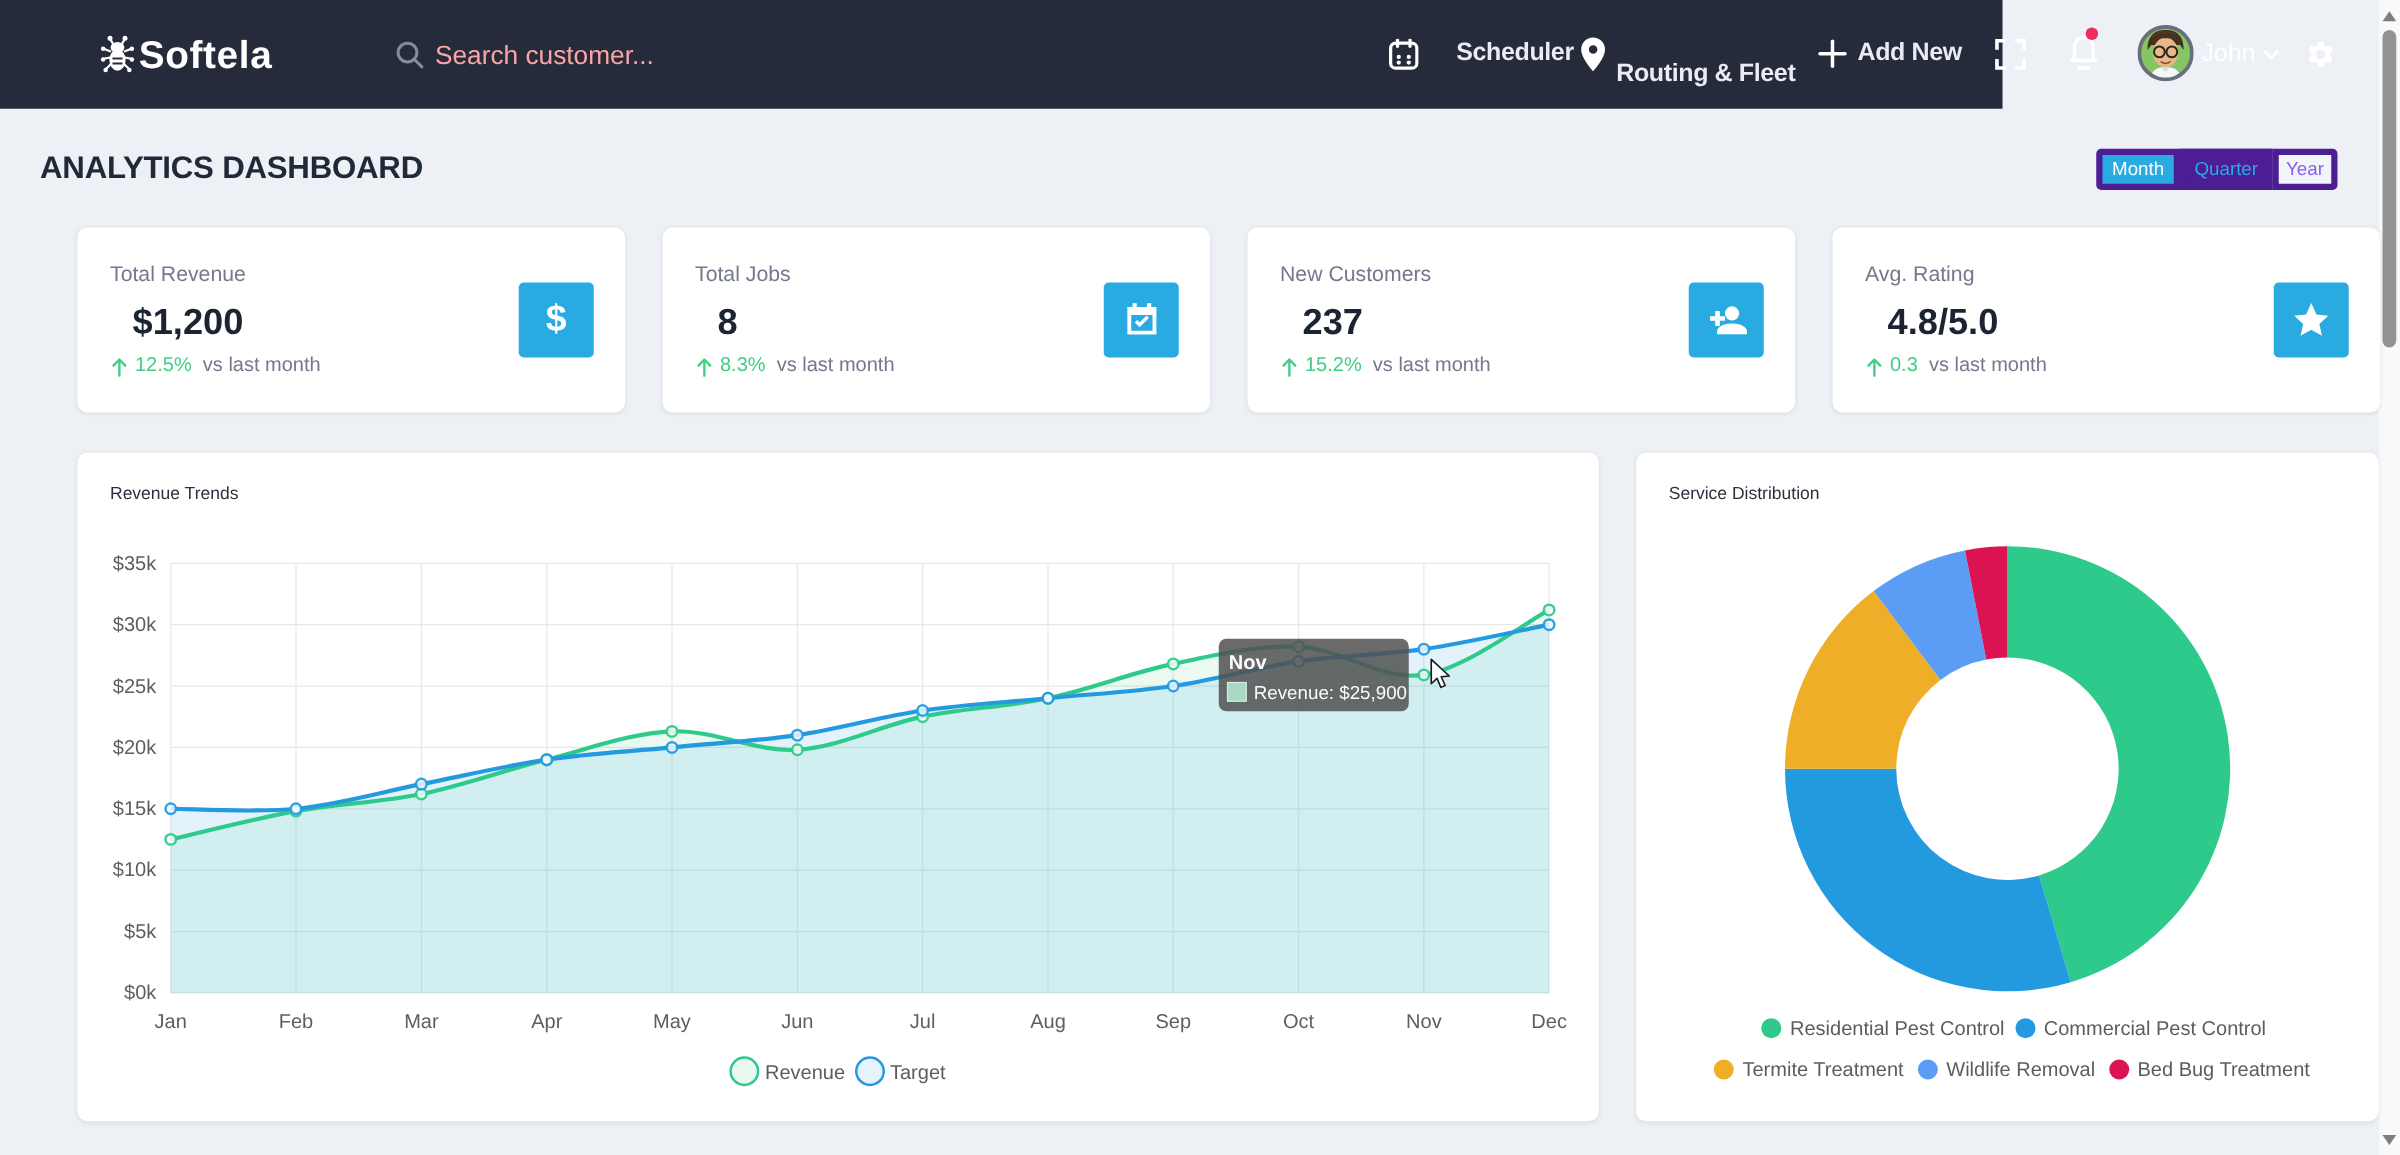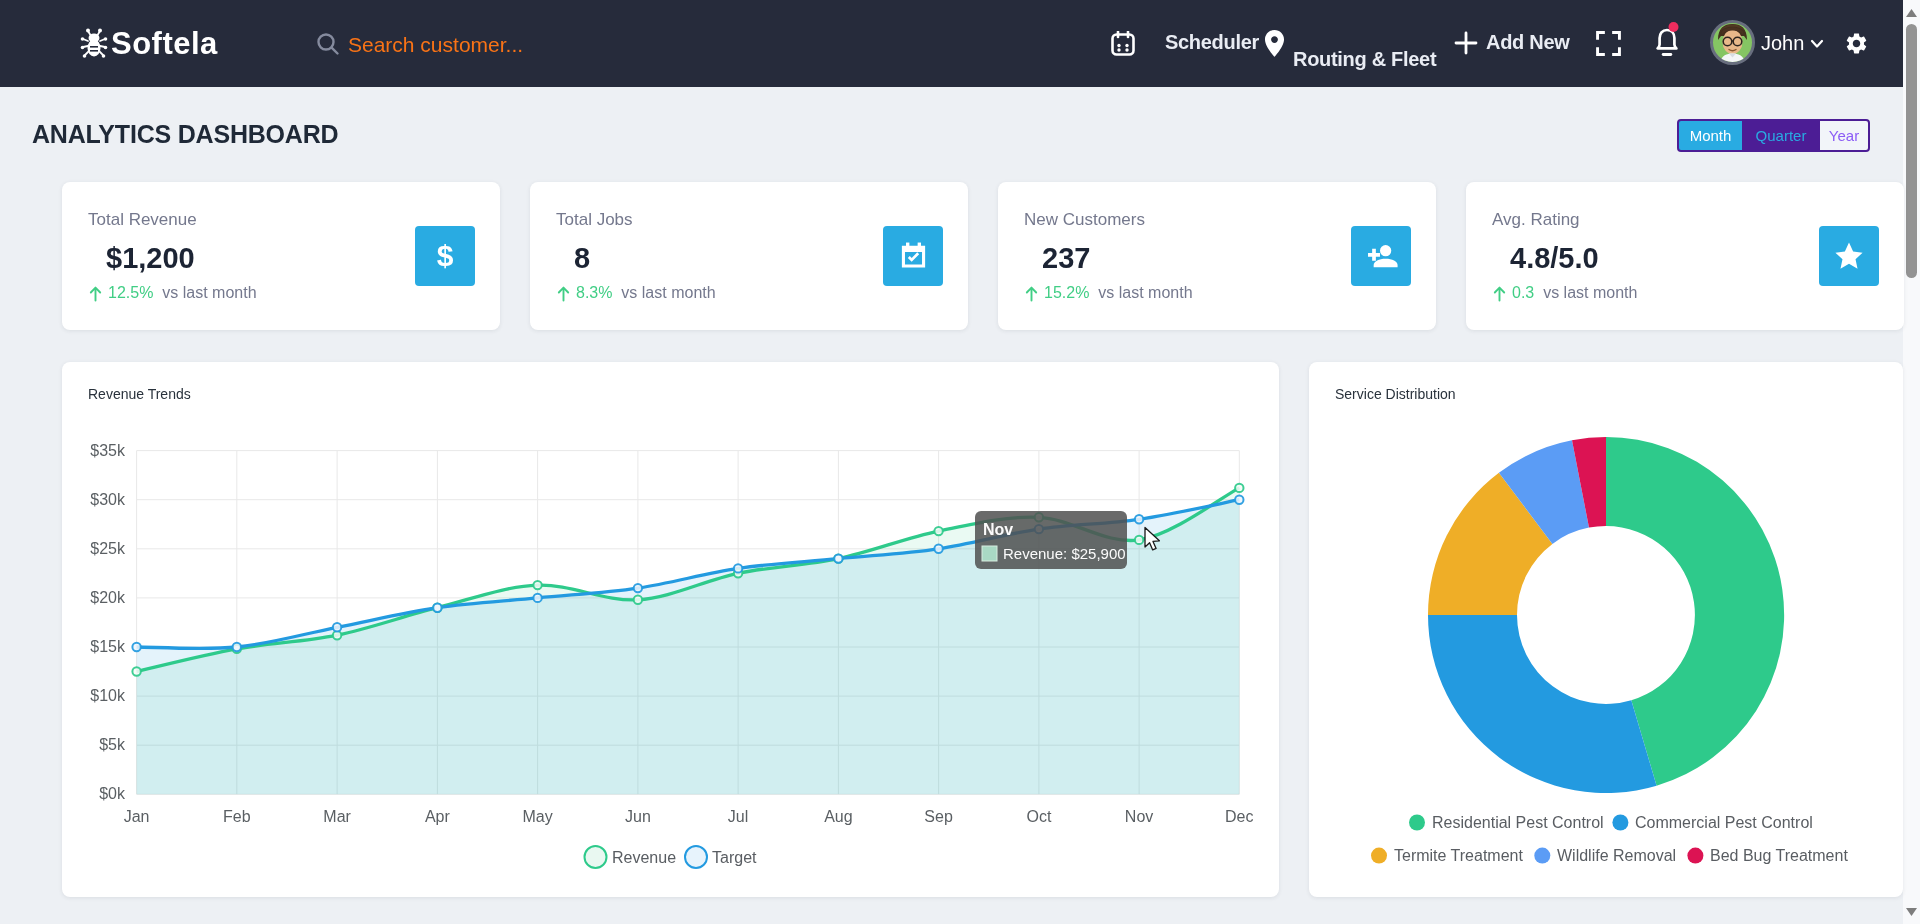--- a/index.html
+++ b/index.html
@@ -1,27 +1,27 @@
 <!DOCTYPE html>
 <html><head>
 <meta charset="utf-8">
 <style>
 * { margin:0; padding:0; box-sizing:border-box; }
 html,body { width:1920px; height:924px; overflow:hidden; font-family:"Liberation Sans", sans-serif; background:#edf0f4; -webkit-font-smoothing:antialiased; }
 .abs { position:absolute; }
 
-#nav { position:absolute; left:0; top:0; width:1903px; height:87px; background:#262b3b; }
+#nav { position:absolute; left:0; top:0; width:1602px; height:87px; background:#262b3b; }
 .navtxt { color:#e9ecf3; font-size:20px; font-weight:600; letter-spacing:-0.3px; }
 
 #sbtrack { position:absolute; left:1903px; top:0; width:17px; height:924px; background:#f8f9fb; }
 #sbthumb { position:absolute; left:1906px; top:24px; width:11px; height:254px; background:#939393; border-radius:6px; }
 
 h1.title { position:absolute; left:32px; top:120px; font-size:25px; font-weight:bold; color:#1f2937; letter-spacing:-0.2px; }
 .toggle { position:absolute; left:1677px; top:119px; height:33px; display:flex; font-size:15px; }
-.toggle div { display:flex; align-items:center; justify-content:center; border:2px solid #4c1d95; }
+.toggle div { display:flex; align-items:center; justify-content:center; border:5px solid #4c1d95; }
 .tg-m { width:67px; background:#29abe2; color:#fff; border-radius:4px 0 0 4px; }
 .tg-q { width:74px; background:#4c1d95; color:#29abe2; border-left:none; border-right:none; }
 .tg-y { width:52px; background:#f2f5f9; color:#8b5cf6; border-radius:0 4px 4px 0; }
 .card { position:absolute; background:#fff; border-radius:8px; box-shadow:0 1px 4px rgba(30,40,60,0.09);margin-left:32px; }
 .stat { top:182px; height:148px; width:438px; }
 .stat .lbl { position:absolute; left:26px; top:28px; font-size:17px; color:#74788d; }
 .stat .val { position:absolute; left:44px; top:60px; font-size:29px; font-weight:bold; color:#1c2434; }
 .stat .chg { position:absolute; left:26px; top:102px; font-size:16px; color:#74788d; display:flex; align-items:center; }
 .stat .chg .up { color:#41ce85; }
 .stat .ico { position:absolute; right:25px; top:44px; width:60px; height:60px; background:#29abe2; border-radius:4px; display:flex; align-items:center; justify-content:center; }
@@ -54,21 +54,21 @@
     <ellipse cx="14" cy="21" rx="6.5" ry="8.5" fill="#fff"></ellipse>
     <rect x="10" y="19" width="8" height="1.6" fill="#262b3b"></rect>
     <rect x="10" y="23" width="8" height="1.6" fill="#262b3b"></rect>
   </svg>
   <div class="abs" style="left:111px;top:26px;font-size:31px;font-weight:bold;color:#fff;letter-spacing:0.5px;">Softela</div>
 
   <svg class="abs" style="left:316px;top:32px;" width="24" height="24" viewBox="0 0 24 24">
     <circle cx="10" cy="10" r="7.5" fill="none" stroke="#858b9e" stroke-width="2.4"></circle>
     <line x1="15.6" y1="15.6" x2="21.5" y2="21.5" stroke="#858b9e" stroke-width="2.4" stroke-linecap="round"></line>
   </svg>
-  <div class="abs" style="left:348px;top:33px;font-size:21px;color:#f97316;">Search customer...</div>
+  <div class="abs" style="left:348px;top:33px;font-size:21px;color:#fca5a5;">Search customer...</div>
 
   <svg class="abs" style="left:1111px;top:31px;" width="24" height="25" viewBox="0 0 24 25">
     <rect x="1.5" y="3.5" width="21" height="20" rx="4" fill="none" stroke="#fff" stroke-width="2.6"></rect>
     <line x1="7" y1="0.8" x2="7" y2="6" stroke="#fff" stroke-width="2.6" stroke-linecap="round"></line>
     <line x1="17" y1="0.8" x2="17" y2="6" stroke="#fff" stroke-width="2.6" stroke-linecap="round"></line>
     <circle cx="8" cy="14.5" r="1.7" fill="#fff"></circle>
       <circle cx="16" cy="14.5" r="1.7" fill="#fff"></circle>
     <circle cx="8" cy="19" r="1.7" fill="#fff"></circle>
       <circle cx="16" cy="19" r="1.7" fill="#fff"></circle>
   </svg>

